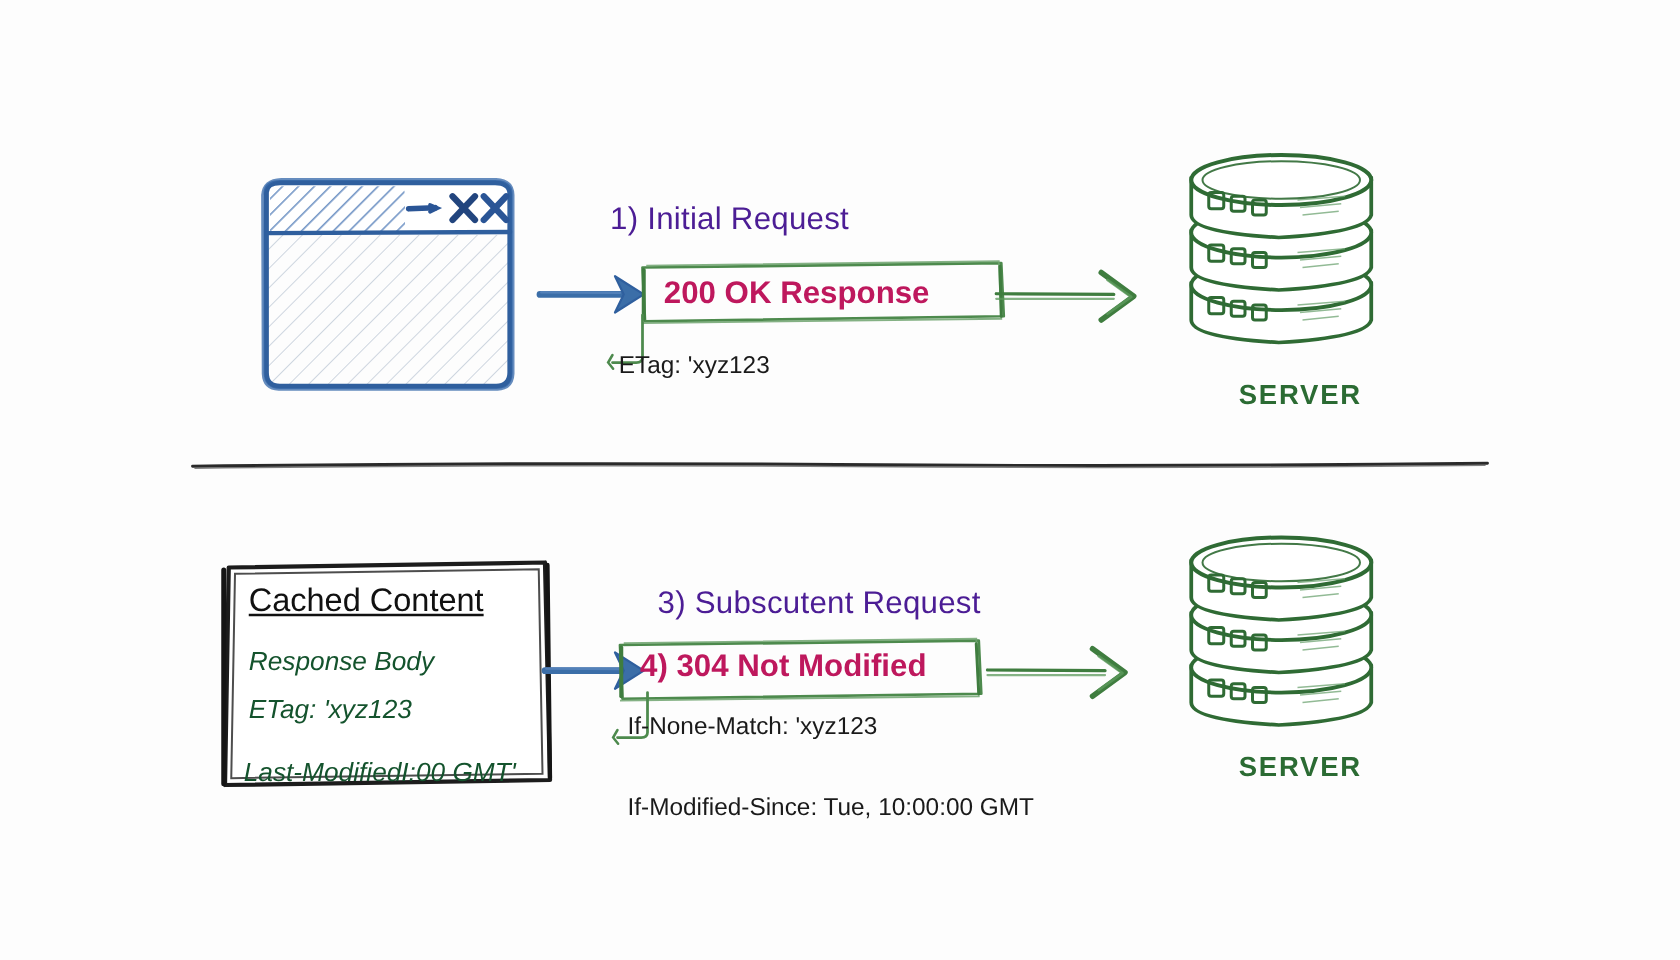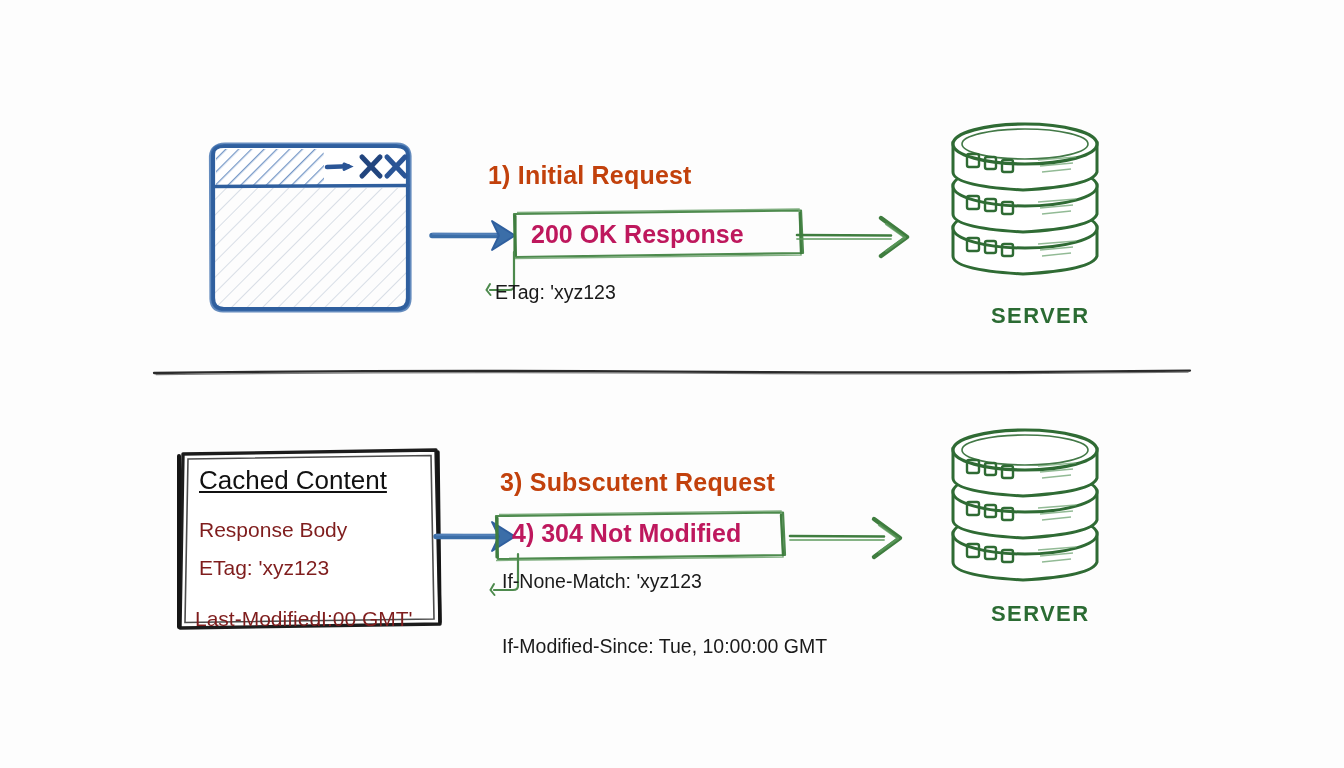--- a/index.html
+++ b/index.html
@@ -15,22 +15,22 @@
     position: relative;
     width: 1344px;
     height: 768px;
     background: #fdfdfd;
     overflow: hidden;
   }
   .abs { position: absolute; }
 
   
   .step-title {
-    color: #c2410c;
-    font-weight: bold;
+    color: #4c1d95;
+    font-weight: normal;
     font-size: 25px;
     letter-spacing: .2px;
     white-space: nowrap;
     line-height: 1;
   }
   .resp-text {
     color: #be185d;
     font-weight: bold;
     font-size: 25px;
     white-space: nowrap;
@@ -52,24 +52,25 @@
     line-height: 1;
   }
   .cache-title {
     color: #111111;
     font-size: 26px;
     white-space: nowrap;
     line-height: 1;
     text-decoration: underline;
   }
   .cache-line {
-    color: #7f1d1d;
+    color: #14532d;
     font-size: 21px;
     white-space: nowrap;
     line-height: 1;
+    font-style: italic;
   }
   svg { display: block; overflow: visible; }
 </style>
 </head>
 <body>
 
 <div id="canvas">
 
   <div class="abs" style="left:196px; top:140px;">
     <svg width="228" height="180" viewBox="0 0 228 180">
@@ -220,21 +221,21 @@
   <div class="abs" style="left:487px; top:506px;">
     <svg width="305" height="62" viewBox="0 0 305 62">
       <path d="M9 10 L296 6.5 L298 49 L11 53 Z" fill="none" stroke="#4d8a4d" stroke-width="2.2" stroke-linejoin="round"></path>
       <path d="M12 8.5 L294 5 L296 51 L9 54.5" fill="none" stroke="#6ea36e" stroke-width="1.5" opacity=".85"></path>
       <path d="M10 12 L10 51" stroke="#3f7d3f" stroke-width="3.2" stroke-linecap="round"></path>
       <path d="M294 9 L296 49" stroke="#3f7d3f" stroke-width="2.4" stroke-linecap="round"></path>
     </svg>
   </div>
   <div class="abs resp-text" style="left:512px; top:521px;">4) 304 Not Modified</div>
 
-  <div class="abs step-title" style="left:500px; top:470px;">3) Subscutent Request</div>
+  <div class="abs step-title" style="left:526px; top:470px;">3) Subscutent Request</div>
 
   <div class="abs" style="left:482px; top:552px;">
     <svg width="50" height="48" viewBox="0 0 50 48">
       <path d="M36 2 L36 34 Q36 38 31 38 L12 38" fill="none" stroke="#4d8a4d" stroke-width="2.2" stroke-linecap="round"></path>
       <path d="M12 32 L8.5 38 L12.5 43" fill="none" stroke="#4d8a4d" stroke-width="2" stroke-linecap="round"></path>
     </svg>
   </div>
 
   <div class="abs hdr-line" style="left:502px; top:572px;">If-None-Match: 'xyz123</div>
   <div class="abs hdr-line" style="left:502px; top:605px;margin-top:32px;">If-Modified-Since: Tue, 10:00:00 GMT</div>

